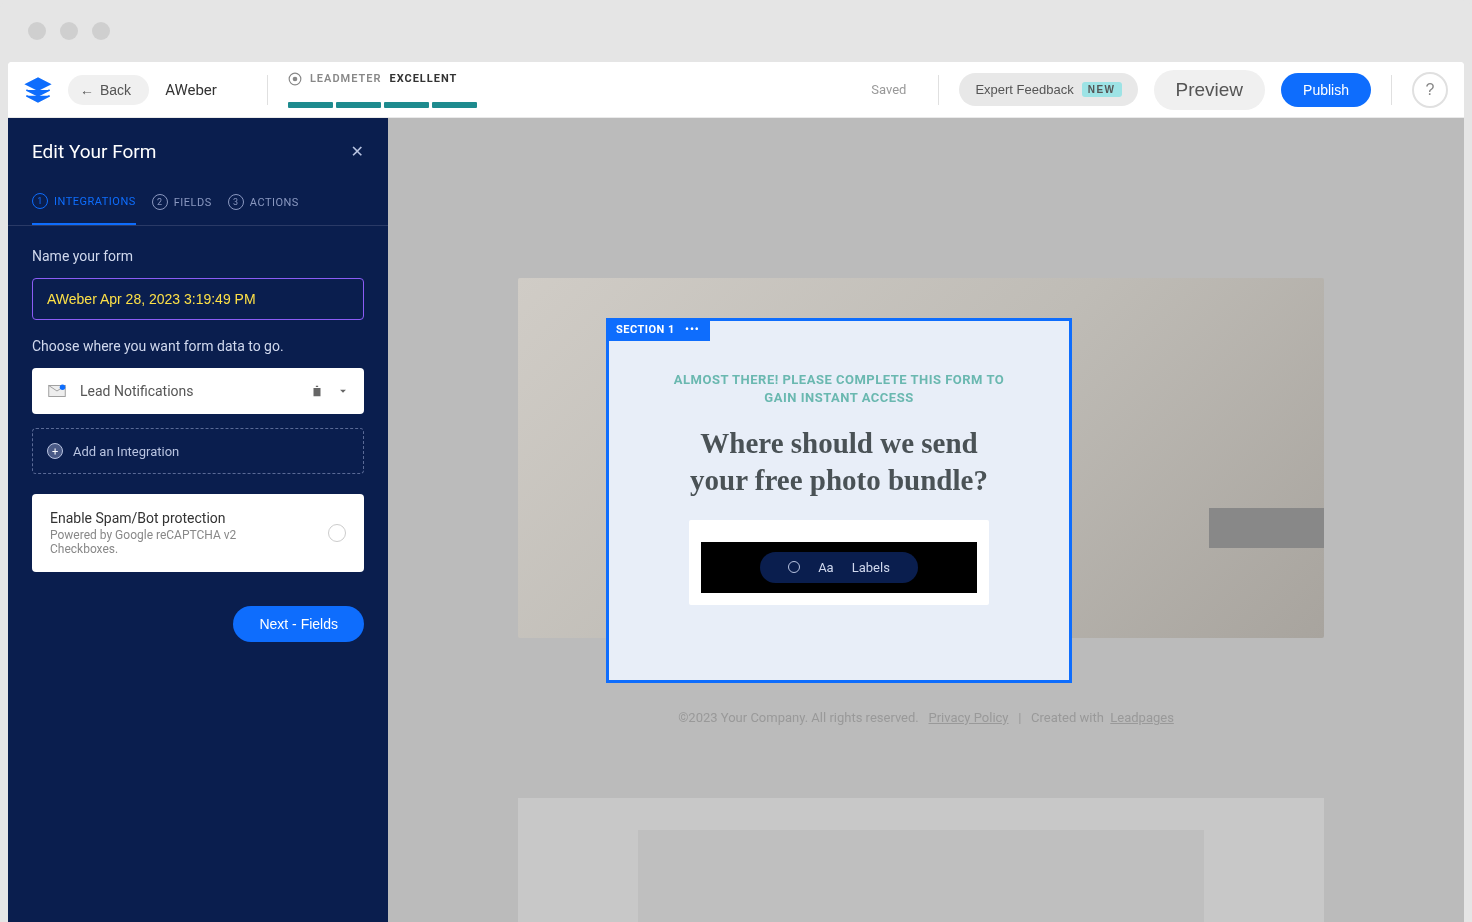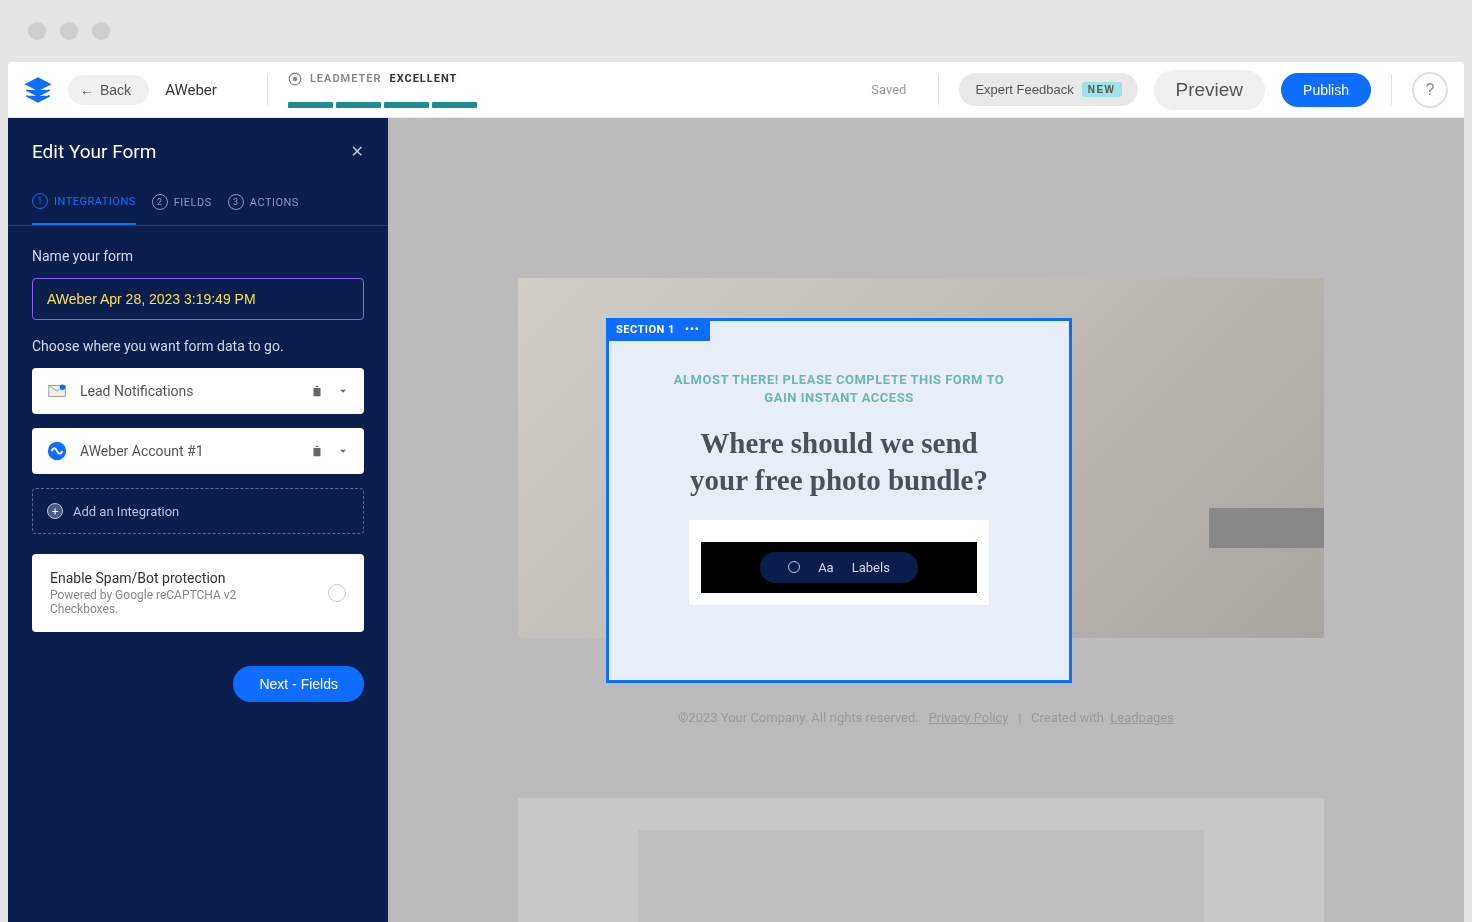--- a/index.html
+++ b/index.html
@@ -428,33 +428,20 @@
               </svg>
             <span class="int-name">Lead Notifications</span>
             <svg class="trash-icon" width="14" height="14" viewBox="0 0 24 24">
                 <path fill="currentColor" d="M6 7h12v14H6z M4 5h16 M10 3h4v2h-4z"></path>
               </svg>
             <svg class="chevron-icon" width="14" height="14" viewBox="0 0 24 24">
                 <path fill="currentColor" d="M7 10l5 5 5-5z"></path>
               </svg>
           </div>
 
-          <div class="integration-card">
-            <svg class="int-icon" viewBox="0 0 24 24">
-                <circle cx="12" cy="12" r="10" fill="#0e6dfd"></circle>
-                <path d="M6 12c2-4 4-4 6 0s4 4 6 0" stroke="#fff" stroke-width="2" fill="none"></path>
-              </svg>
-            <span class="int-name">AWeber Account #1</span>
-            <svg class="trash-icon" width="14" height="14" viewBox="0 0 24 24">
-                <path fill="currentColor" d="M6 7h12v14H6z M4 5h16 M10 3h4v2h-4z"></path>
-              </svg>
-            <svg class="chevron-icon" width="14" height="14" viewBox="0 0 24 24">
-                <path fill="currentColor" d="M7 10l5 5 5-5z"></path>
-              </svg>
-          </div>
 
           <div class="add-integration">
             <span class="plus-circle">+</span>
             <span>Add an Integration</span>
           </div>
 
           <div class="spam-card">
             <div class="spam-text">
               <div class="spam-title">Enable Spam/Bot protection</div>
               <div class="spam-sub">Powered by Google reCAPTCHA v2 Checkboxes.</div>

